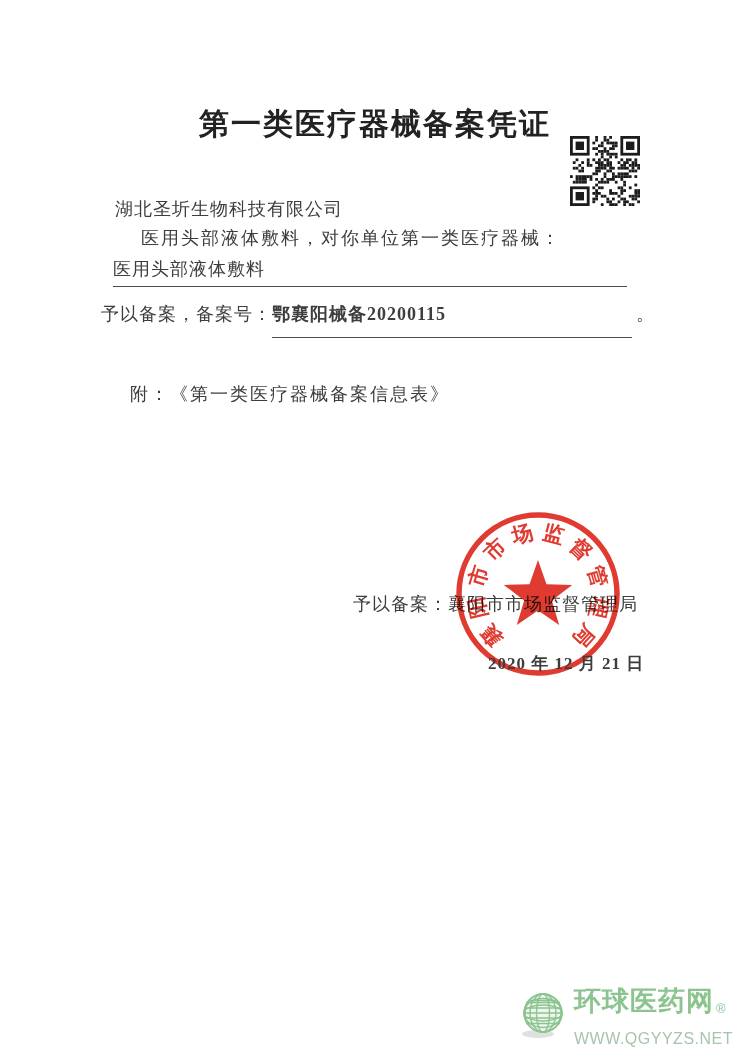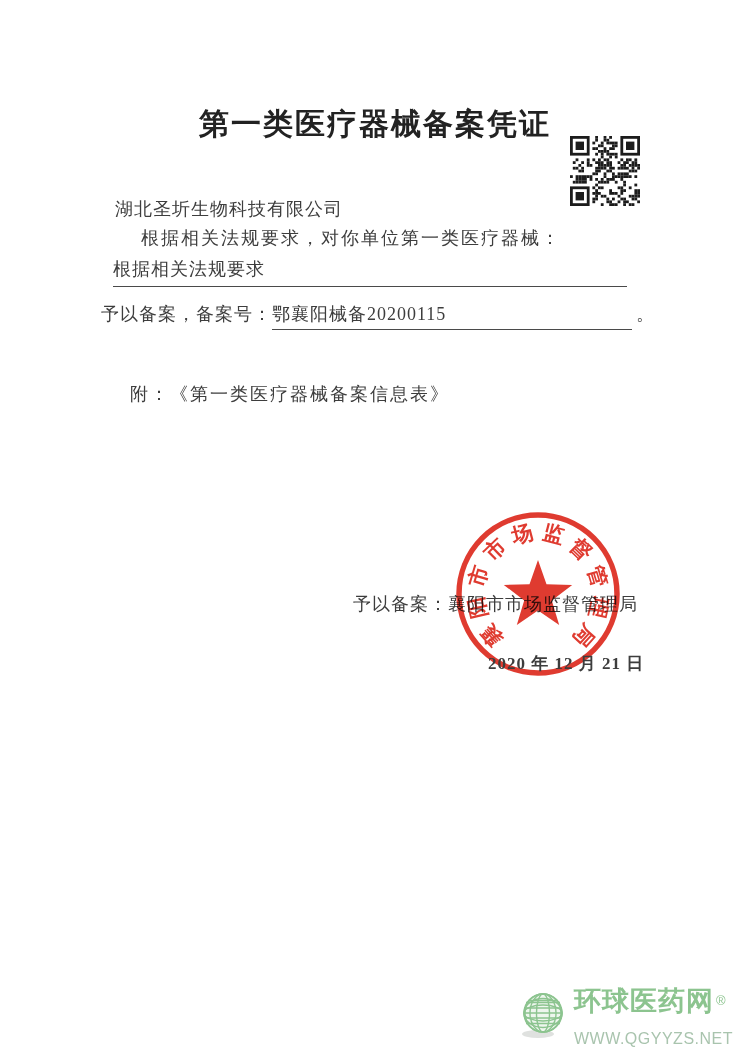--- a/index.html
+++ b/index.html
@@ -36,22 +36,23 @@
     border-bottom:1.5px solid #4a4a4a;
     padding-bottom:5px;
   }
   .record-line{
     position:absolute;left:113px;top:302px;width:530px;
     font-size:18px;letter-spacing:1px;color:#3d3d3d;
     display:flex;align-items:baseline;white-space:nowrap;justify-content:center;
   }
   .record-number{
     border-bottom:1.5px solid #4a4a4a;
-    padding-bottom:3px;
+    padding-bottom:11px;
     flex:0 0 360px;
+    font-weight:bold;
   }
   .record-suffix{margin-left:4px;}
 
   .attachment-line{
     position:absolute;left:130px;top:382px;
     font-size:18px;letter-spacing:2px;color:#3d3d3d;
   }
 
   .dept-line{
     position:absolute;left:353px;top:592px;
@@ -71,21 +72,21 @@
     opacity:.92;
   }
 
   .watermark{
     position:absolute;left:516px;top:988px;
     display:flex;align-items:flex-start;
     font-family:"Liberation Sans","DejaVu Sans",sans-serif;
   }
   .globe{width:54px;height:54px;margin-right:4px;}
   .wm-text{display:flex;flex-direction:column;line-height:1;}
-  .wm-name-row{display:flex;align-items:center;}
+  .wm-name-row{display:flex;align-items:flex-end;}
   .wm-name{font-size:27px;font-weight:bold;letter-spacing:1px;}
   .wm-reg{font-size:13px;margin-left:2px;margin-top:-2px;}
   .wm-url{font-size:16px;font-weight:normal;color:#a9c4ae;margin-top:16px;letter-spacing:.5px;}
 </style>
 </head>
 <body>
 
 <div class="page">
 
   <div class="doc-title">第一类医疗器械备案凭证</div>
@@ -292,23 +293,23 @@
       <rect x="50.4" y="0" width="19.599999999999998" height="19.599999999999998" fill="#1c1c1c"></rect>
       <rect x="53.199999999999996" y="2.8" width="14" height="14" fill="#fff"></rect>
       <rect x="56" y="5.6" width="8.399999999999999" height="8.399999999999999" fill="#1c1c1c"></rect>
       <rect x="0" y="50.4" width="19.599999999999998" height="19.599999999999998" fill="#1c1c1c"></rect>
       <rect x="2.8" y="53.199999999999996" width="14" height="14" fill="#fff"></rect>
       <rect x="5.6" y="56" width="8.399999999999999" height="8.399999999999999" fill="#1c1c1c"></rect>
     </svg>
 
   <div class="company-line">湖北圣圻生物科技有限公司</div>
 
-  <div class="intro-line">根据相关法规要求，对你单位第一类医疗器械：</div>
-
-  <div class="device-line">根据相关法规要求</div>
+  <div class="intro-line">医用头部液体敷料，对你单位第一类医疗器械：</div>
+
+  <div class="device-line">医用头部液体敷料</div>
 
   <div class="record-line">
     <span>予以备案，备案号：</span>
       <span class="record-number">鄂襄阳械备20200115</span>
       <span class="record-suffix">。</span>
   </div>
 
   <div class="attachment-line">附：《第一类医疗器械备案信息表》</div>
 
   <div class="dept-line">

